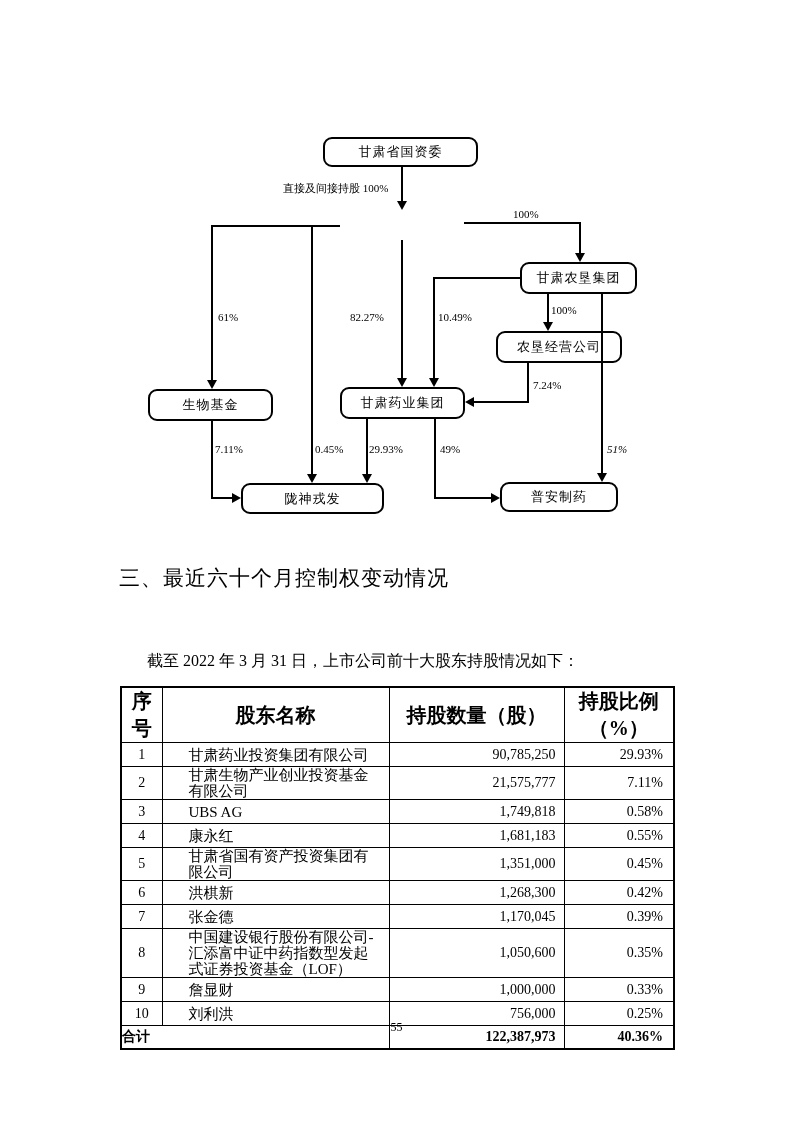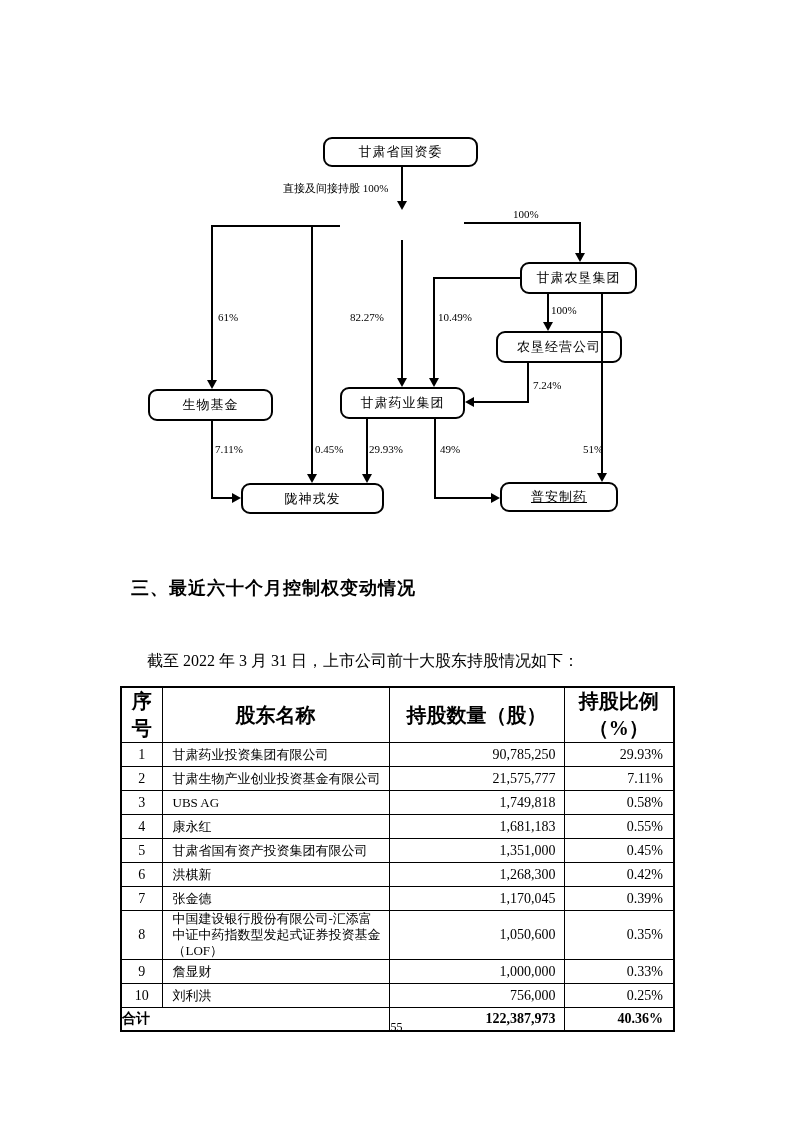--- a/index.html
+++ b/index.html
@@ -15,60 +15,60 @@
     font-size:13px;letter-spacing:1px;white-space:nowrap;
   }
   .ln{position:absolute;background:#000;}
   .ar{position:absolute;width:0;height:0;}
   .ar-d{border-left:5px solid transparent;border-right:5px solid transparent;border-top:9px solid #000;}
   .ar-l{border-top:5px solid transparent;border-bottom:5px solid transparent;border-right:9px solid #000;}
   .ar-r{border-top:5px solid transparent;border-bottom:5px solid transparent;border-left:9px solid #000;}
   .elbl{position:absolute;font-size:11px;white-space:nowrap;line-height:11px;}
   
   .heading{
-    position:absolute;left:119px;top:564px;width:600px;margin:12px;
-    font-family:"Liberation Sans",sans-serif;font-weight:bold;font-size:18px;letter-spacing:1px;
+    position:absolute;left:119px;top:564px;width:600px;margin:0;
+    font-family:"Liberation Sans",sans-serif;font-weight:normal;font-size:21px;letter-spacing:1px;
   }
   .para{position:absolute;margin:0;font-size:16px;line-height:21px;width:560px;}
   .para1{left:147px;top:610px;}
   .para2{left:147px;top:650px;}
   
   .holders{
     position:absolute;left:120px;top:686px;width:553px;
     border-collapse:collapse;table-layout:fixed;font-size:14px;
   }
   .holders th,.holders td{
     border:1px solid #000;padding:0;vertical-align:middle;overflow:hidden;
   }
   .holders{border:2px solid #000;}
   .holders tr.outer-bottom td{border-bottom:2.5px solid #000;}
   .holders th{font-weight:bold;text-align:center;font-size:20px;}
   .holders td.idx{text-align:center;}
-  .holders td.name{text-align:left;padding-left:10px;padding-right:6px;font-size:13px;line-height:16px;}
+  .holders td.name{text-align:left;padding-left:26px;padding-right:6px;font-size:15px;line-height:16px;}
   .holders td.num{text-align:right;padding-right:8px;}
   .holders td.pct{text-align:right;padding-right:10px;}
   .holders td.total-label{text-align:left;font-weight:bold;}
   .holders tr.total td{font-weight:bold;}
   
   .pageno{position:absolute;left:0;top:1020px;width:100%;text-align:center;font-size:12px;}
 </style>
 </head>
 <body>
 
 <div class="page">
 
   <section class="diagram">
 
     <div class="node" style="left:323px;top:137px;width:155px;height:30px;">甘肃省国资委</div>
     <div class="node" style="left:520px;top:262px;width:117px;height:32px;">甘肃农垦集团</div>
     <div class="node" style="left:463px;top:331px;width:126px;height:32px;margin-left:33px;">农垦经营公司</div>
     <div class="node" style="left:148px;top:389px;width:125px;height:32px;">生物基金</div>
     <div class="node" style="left:340px;top:387px;width:125px;height:32px;">甘肃药业集团</div>
     <div class="node" style="left:241px;top:483px;width:143px;height:31px;">陇神戎发</div>
-    <div class="node" style="left:500px;top:482px;width:118px;height:30px;text-decoration:underline;">普安制药</div>
+    <div class="node" style="left:500px;top:482px;width:118px;height:30px;">普安制药</div>
 
     <div class="ln" style="left:401px;top:167px;width:2px;height:34px;"></div>
     <div class="ln" style="left:211px;top:225px;width:129px;height:2px;"></div>
     <div class="ln" style="left:211px;top:225px;width:2px;height:155px;"></div>
     <div class="ln" style="left:311px;top:225px;width:2px;height:249px;"></div>
     <div class="ln" style="left:401px;top:240px;width:2px;height:138px;"></div>
     <div class="ln" style="left:464px;top:222px;width:117px;height:2px;"></div>
     <div class="ln" style="left:579px;top:222px;width:2px;height:31px;"></div>
     <div class="ln" style="left:547px;top:294px;width:2px;height:28px;"></div>
     <div class="ln" style="left:433px;top:277px;width:87px;height:2px;"></div>
@@ -96,21 +96,21 @@
     <div class="ar ar-r" style="left:491px;top:493px;"></div>
 
     <div class="elbl" style="left:283px;top:183px;">直接及间接持股 100%</div>
     <div class="elbl" style="left:513px;top:209px;">100%</div>
     <div class="elbl" style="left:218px;top:312px;">61%</div>
     <div class="elbl" style="left:315px;top:444px;">0.45%</div>
     <div class="elbl" style="left:350px;top:312px;">82.27%</div>
     <div class="elbl" style="left:438px;top:312px;">10.49%</div>
     <div class="elbl" style="left:551px;top:305px;">100%</div>
     <div class="elbl" style="left:533px;top:380px;">7.24%</div>
-    <div class="elbl" style="left:583px;top:444px;">51%</div>
+    <div class="elbl" style="left:607px;top:444px;font-style:italic;">51%</div>
     <div class="elbl" style="left:215px;top:444px;">7.11%</div>
     <div class="elbl" style="left:369px;top:444px;">29.93%</div>
     <div class="elbl" style="left:440px;top:444px;">49%</div>
   </section>
 
   <h2 class="heading">三、最近六十个月控制权变动情况</h2>
   <p class="para para2">截至 2022 年 3 月 31 日，上市公司前十大股东持股情况如下：</p>
 
   <table class="holders">
     <colgroup>

